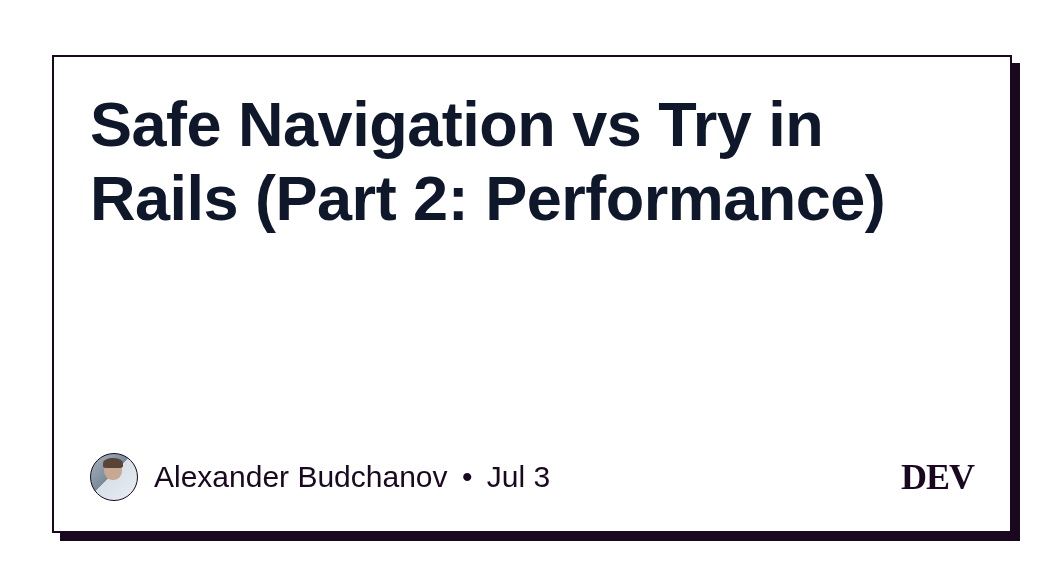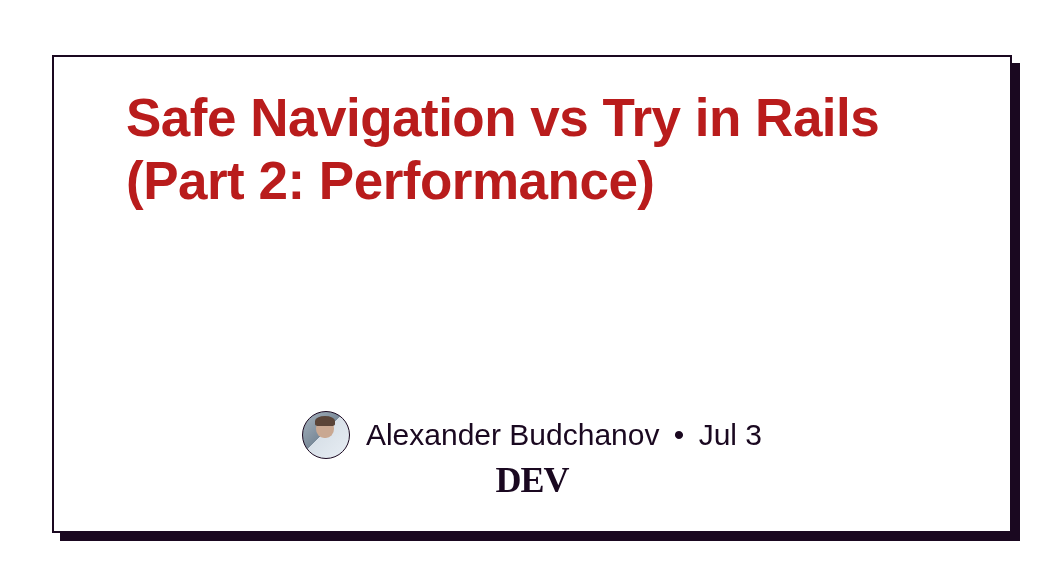--- a/index.html
+++ b/index.html
@@ -25,33 +25,31 @@
       background: #ffffff;
       border: 2px solid #1a0820;
       box-shadow: 8px 8px 0 0 #1a0820;
       padding: 30px 36px;
       display: flex;
       flex-direction: column;
       justify-content: space-between;
     }
     
     .title {
-      font-size: 53px;
+      font-size: 63px;
       font-weight: 800;
-      color: #b91c1c;
+      color: #0f172a;
       line-height: 1.18;
       letter-spacing: -0.5px;
-      margin-left: 36px;
     }
     
     .footer {
       display: flex;
       align-items: center;
       justify-content: space-between;
-      flex-direction: column;
     }
     
     .author-block {
       display: flex;
       align-items: center;
       gap: 16px;
     }
     
     .avatar {
       width: 48px;

